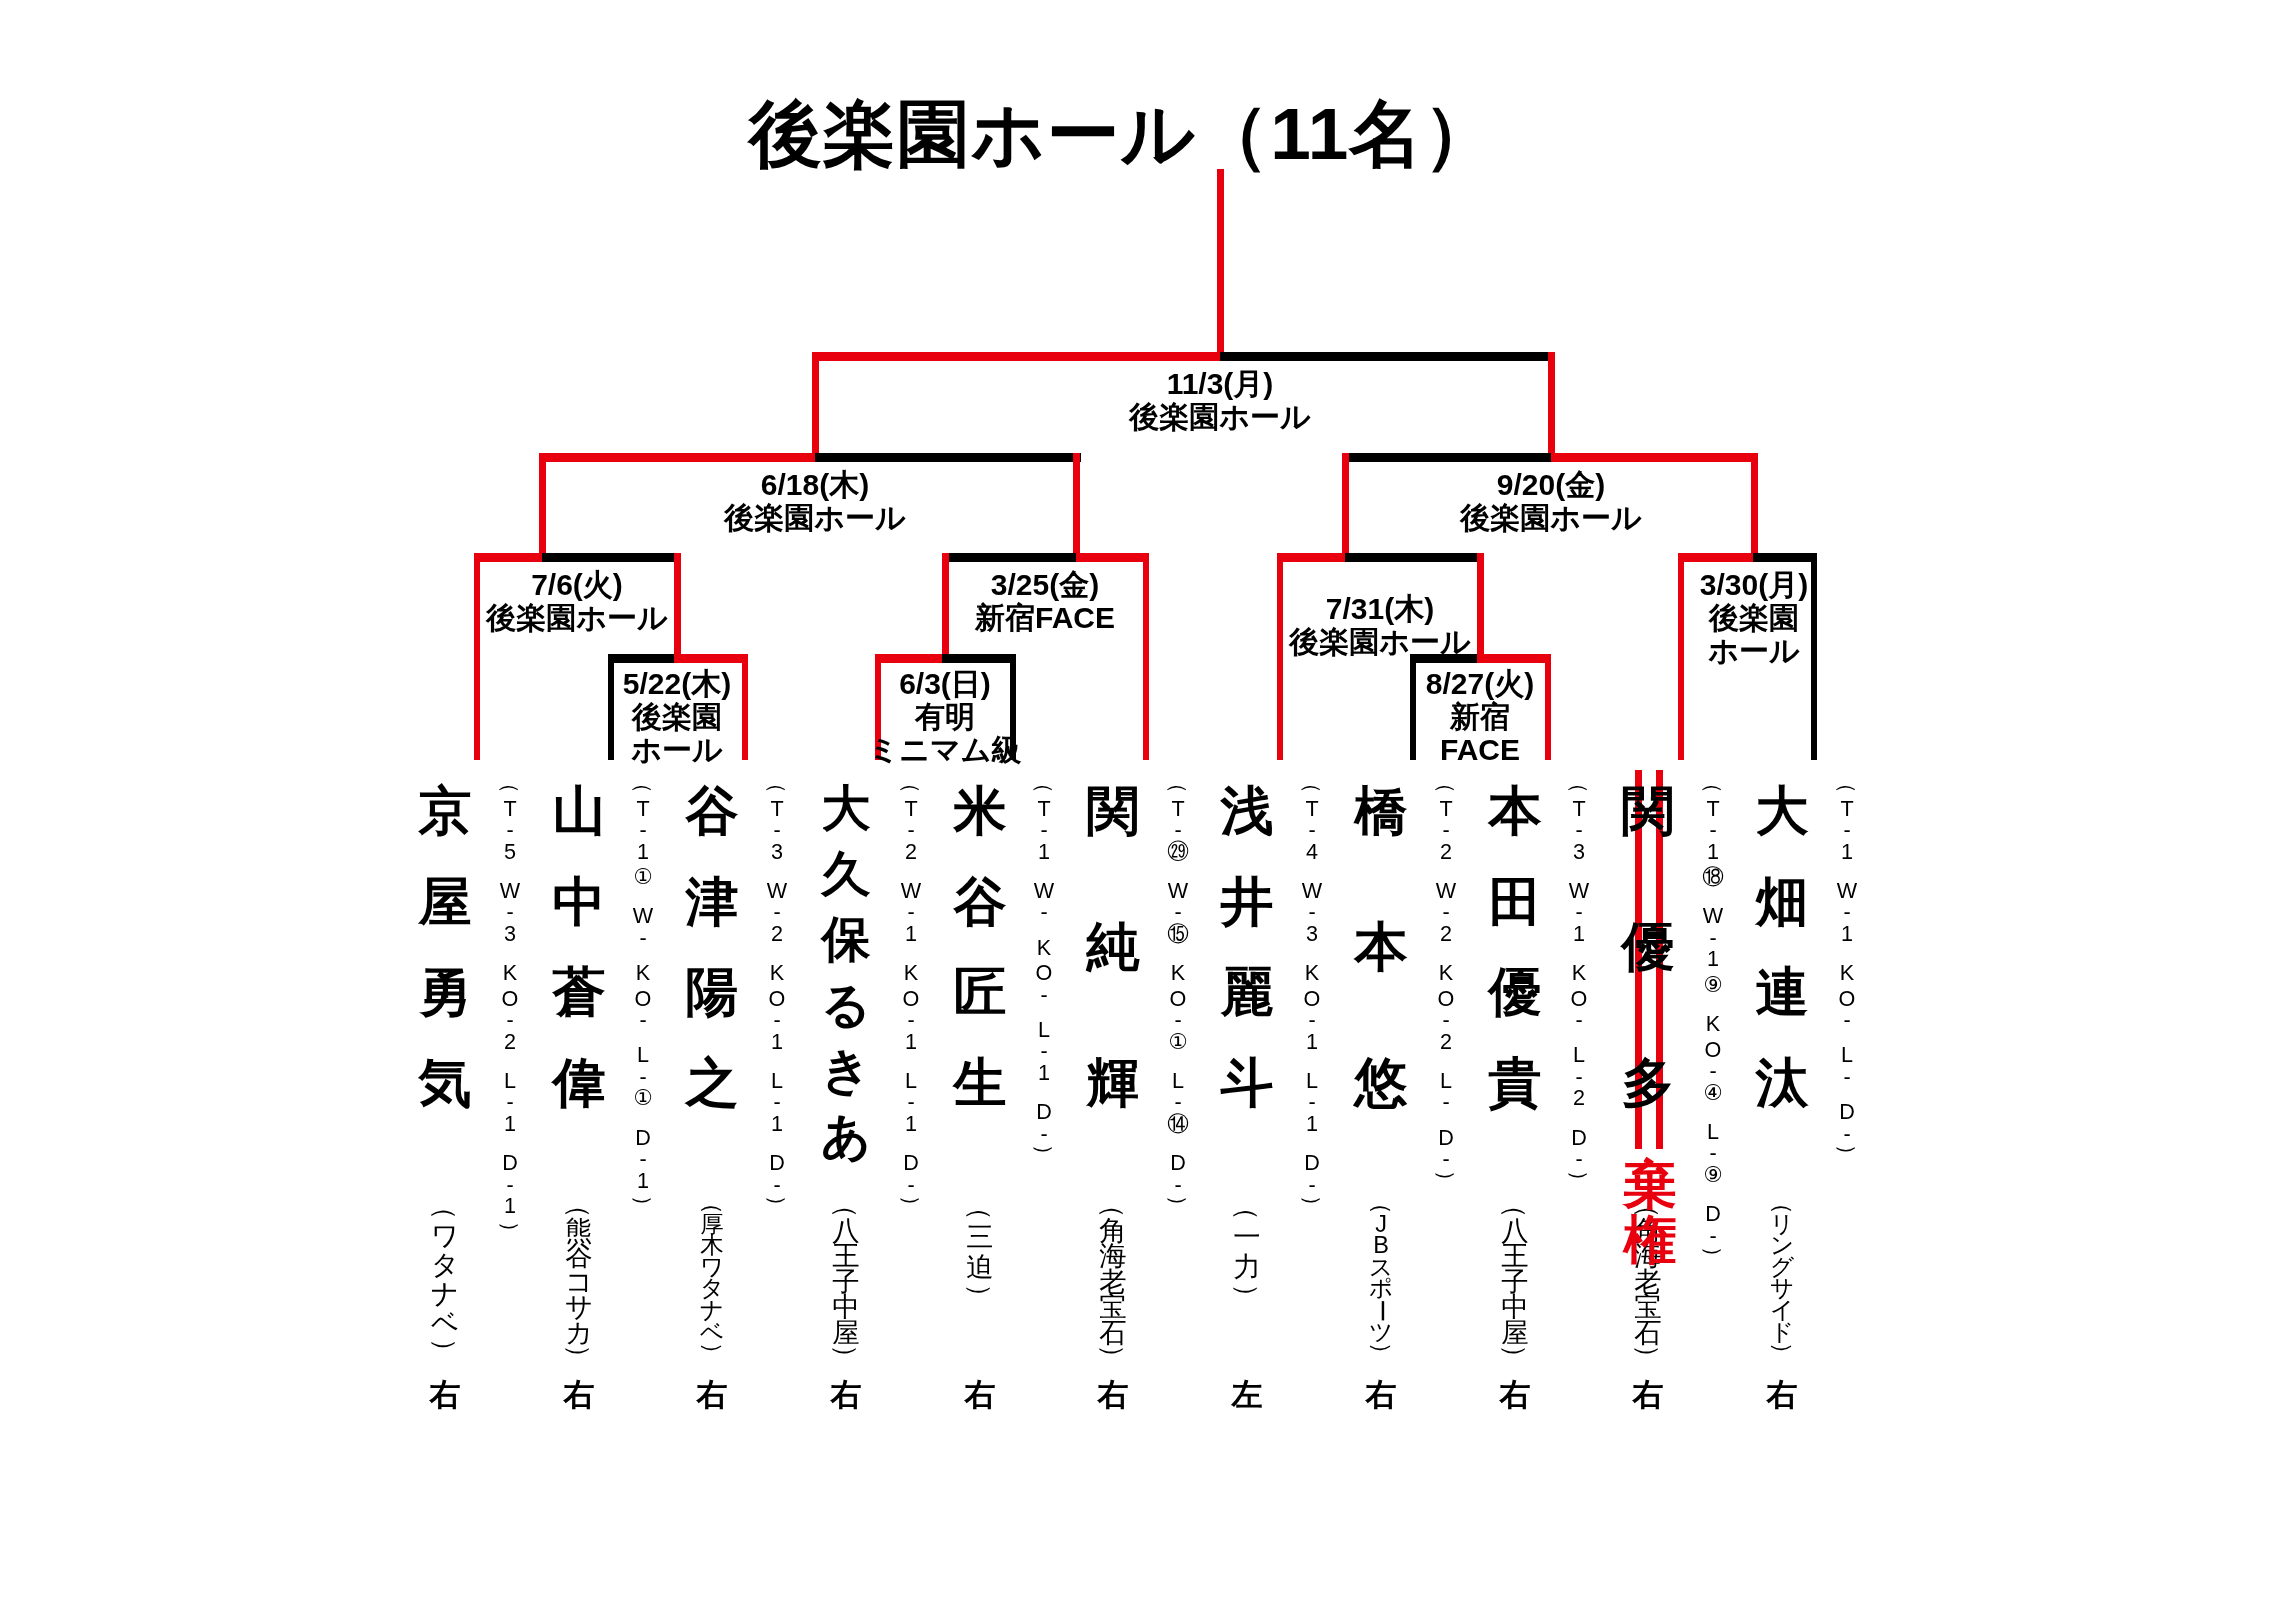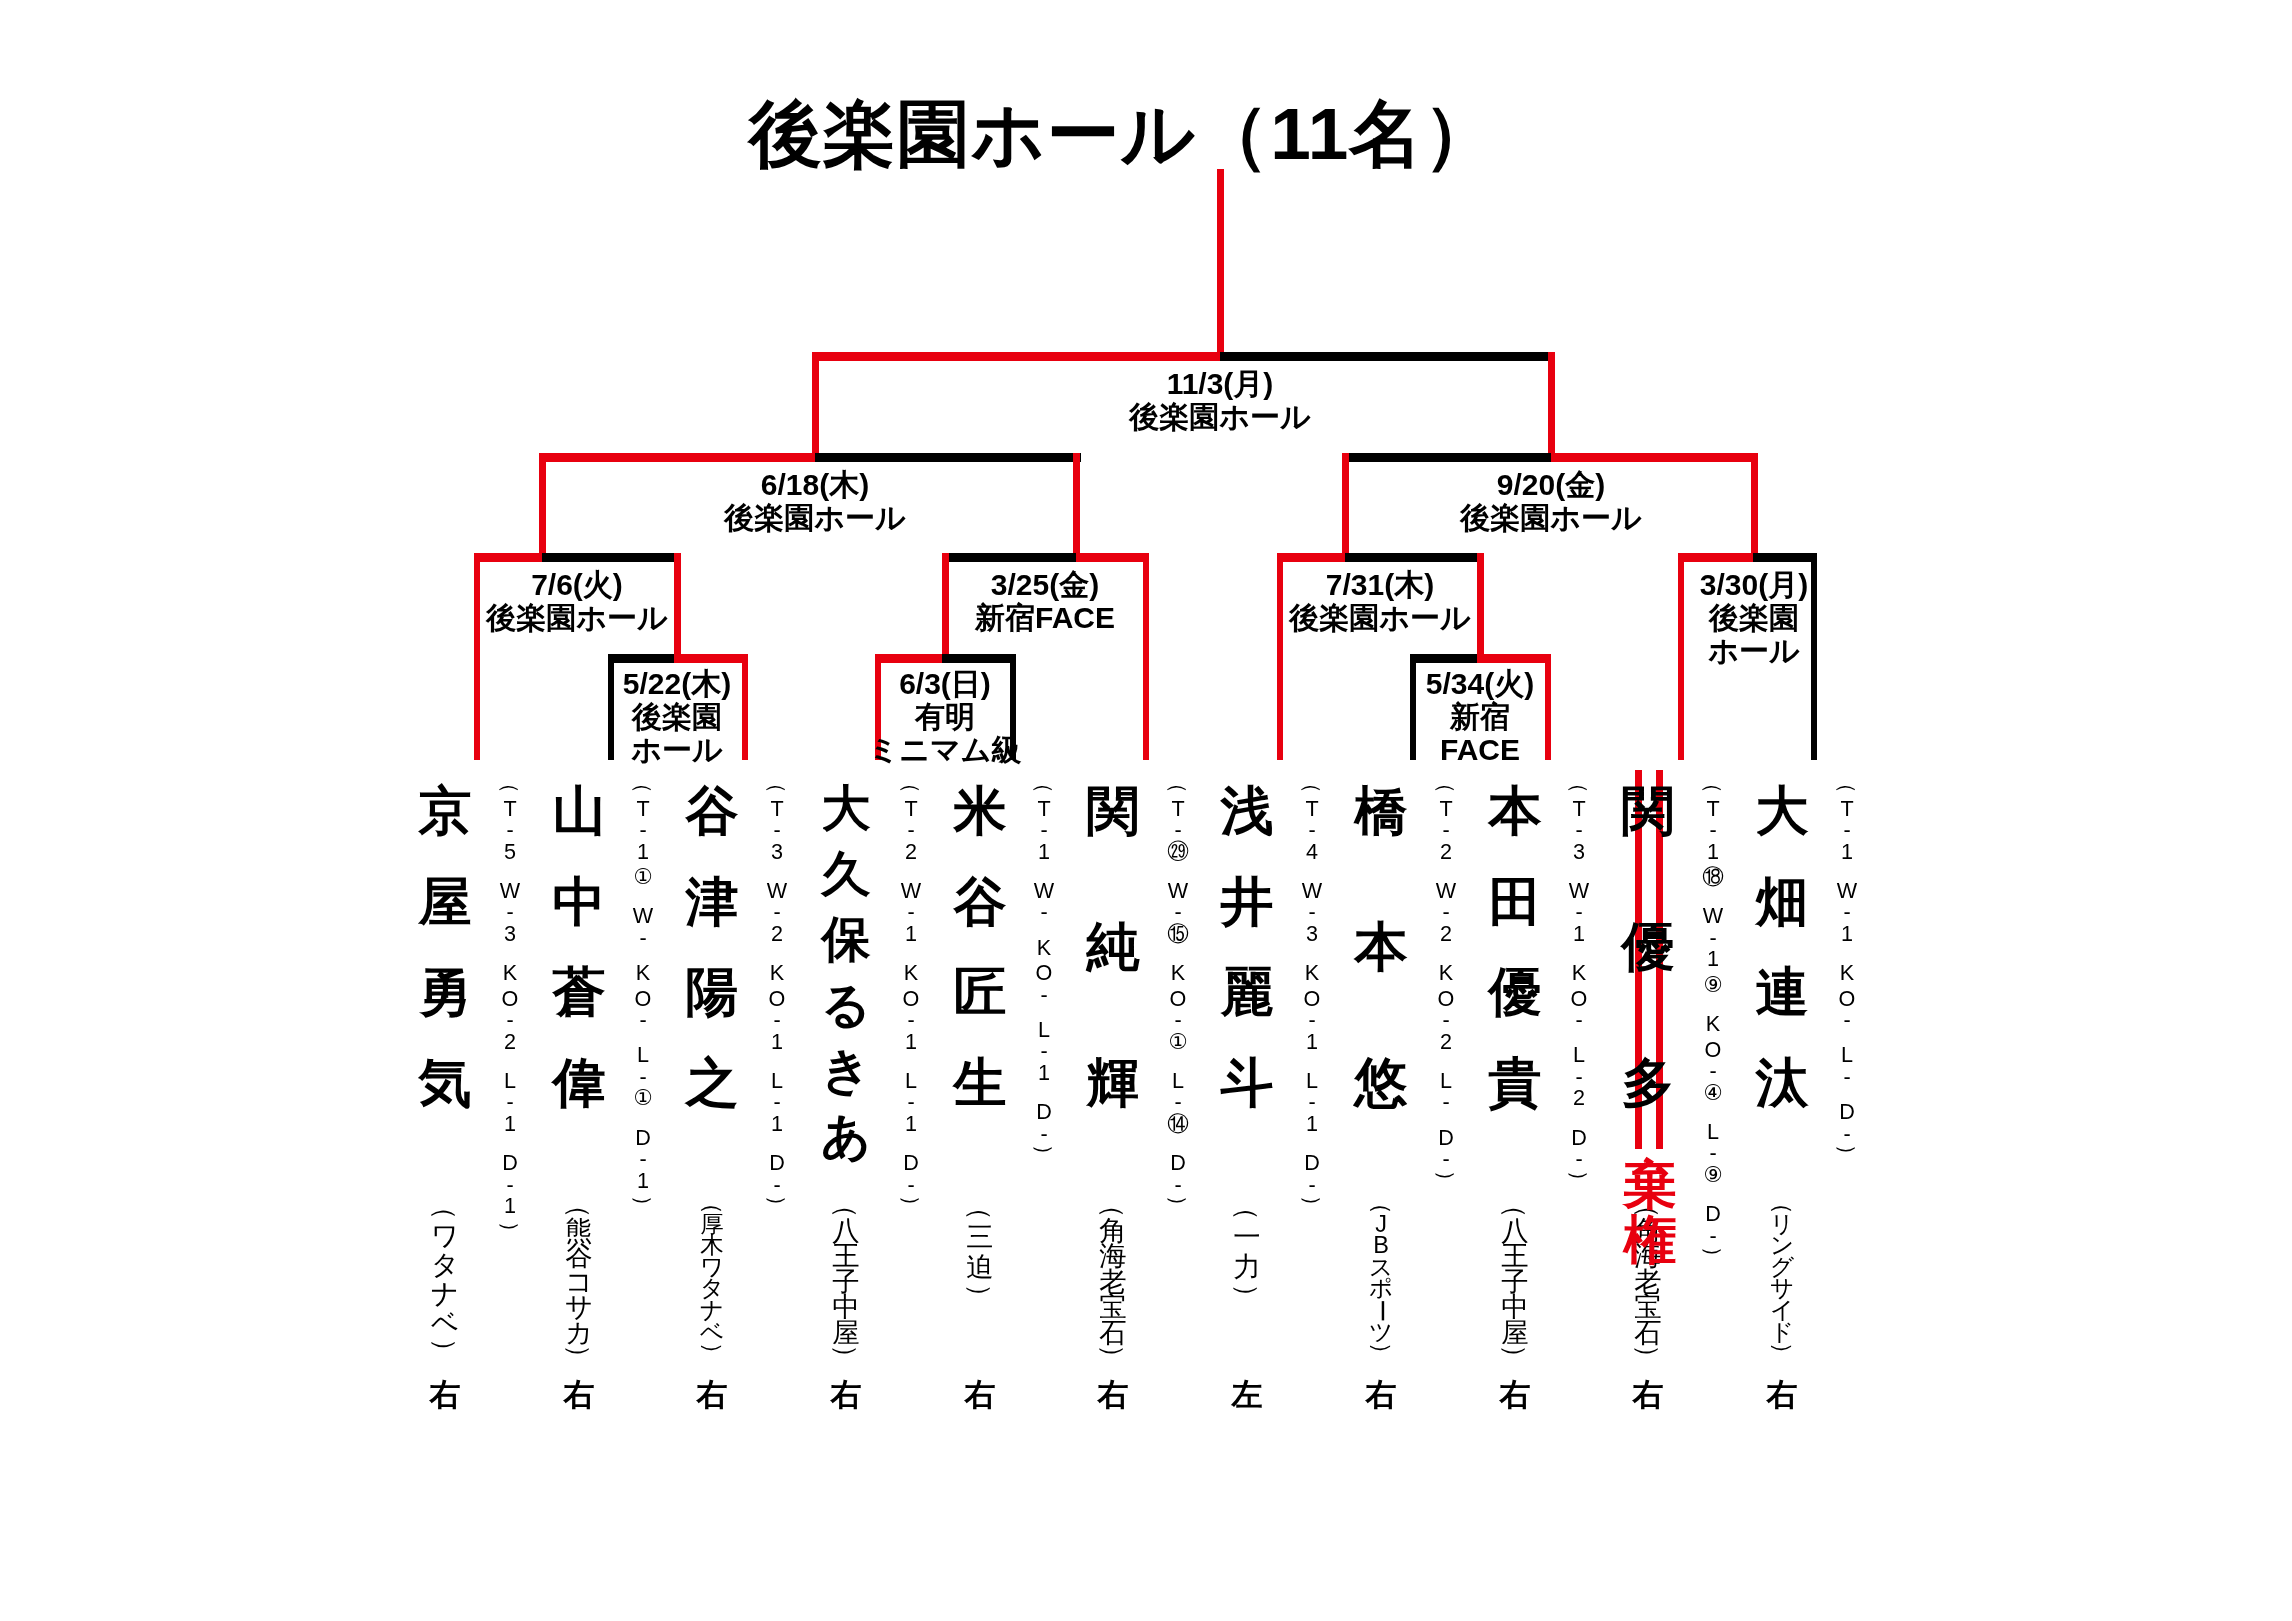--- a/index.html
+++ b/index.html
@@ -88,41 +88,41 @@
         <div class="venue">後楽園ホール</div>
       </div>
       <div class="match-label" style="left: 577px; top: 568px;">
         <div class="date">7/6(火)</div>
         <div class="venue">後楽園ホール</div>
       </div>
       <div class="match-label" style="left: 1045px; top: 568px;">
         <div class="date">3/25(金)</div>
         <div class="venue">新宿FACE</div>
       </div>
-      <div class="match-label" style="left: 1380px; top: 568px;">
+      <div class="match-label" style="left: 1380px; top: 592px;">
         <div class="date">7/31(木)</div>
         <div class="venue">後楽園ホール</div>
       </div>
       <div class="match-label" style="left: 1754px; top: 568px;">
         <div class="date">3/30(月)</div>
         <div class="venue">後楽園</div>
         <div class="venue">ホール</div>
       </div>
       <div class="match-label" style="left: 677px; top: 667px;">
         <div class="date">5/22(木)</div>
         <div class="venue">後楽園</div>
         <div class="venue">ホール</div>
       </div>
       <div class="match-label" style="left: 945px; top: 667px;">
         <div class="date">6/3(日)</div>
         <div class="venue">有明</div>
         <div class="venue">ミニマム級</div>
       </div>
       <div class="match-label" style="left: 1480px; top: 667px;">
-        <div class="date">5/34(火)</div>
+        <div class="date">8/27(火)</div>
         <div class="venue">新宿</div>
         <div class="venue">FACE</div>
       </div>
     </div>
   <div id="fighters">
       <div class="vcol vname" style="left: 445px; top: 784px; height: 325px; width: 59px;">
         <span style="font-size: 53px;">京</span>
         <span style="font-size: 53px;">屋</span>
         <span style="font-size: 53px;">勇</span>
         <span style="font-size: 53px;">気</span>

